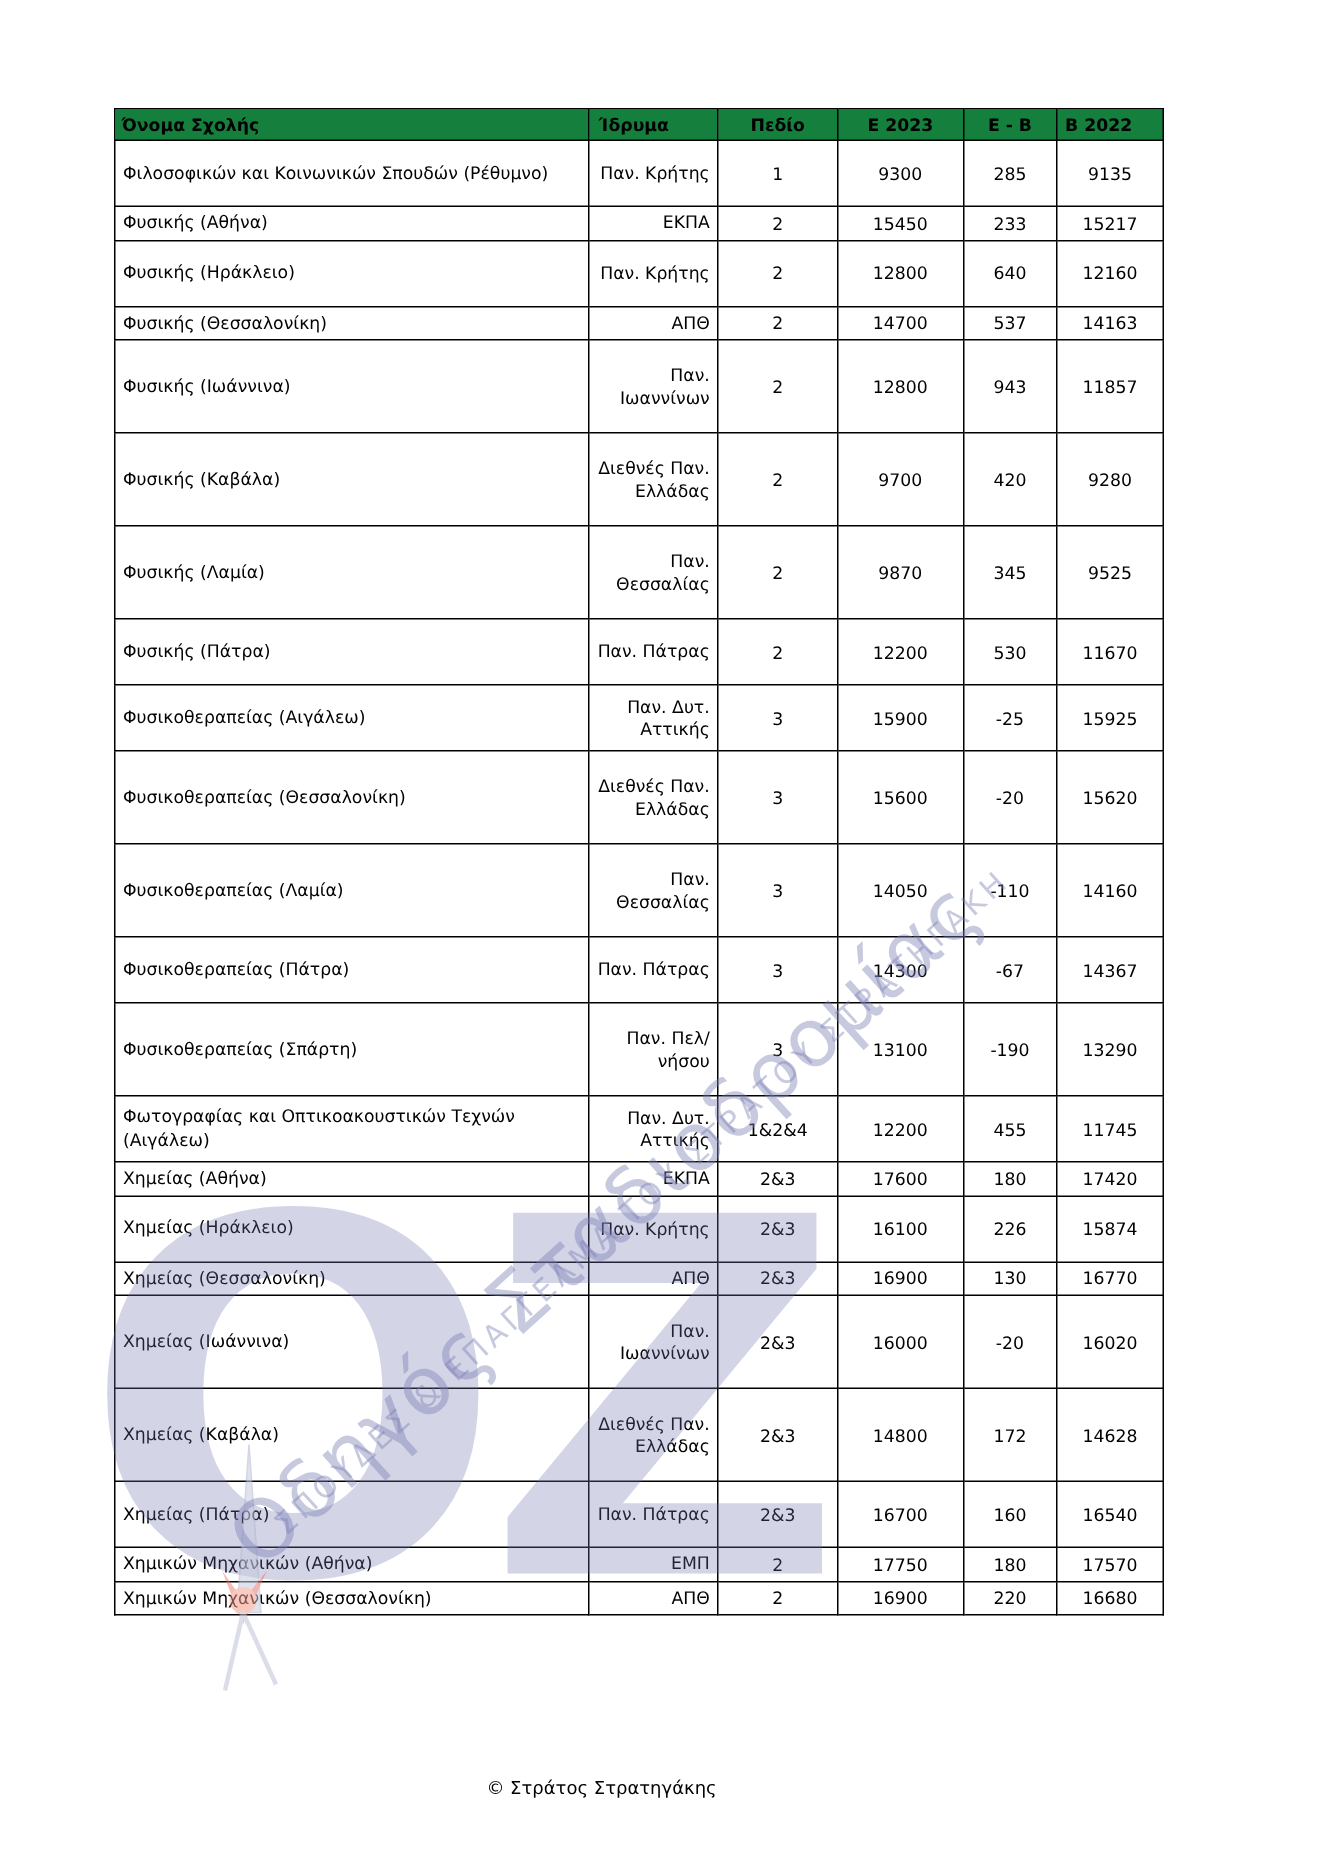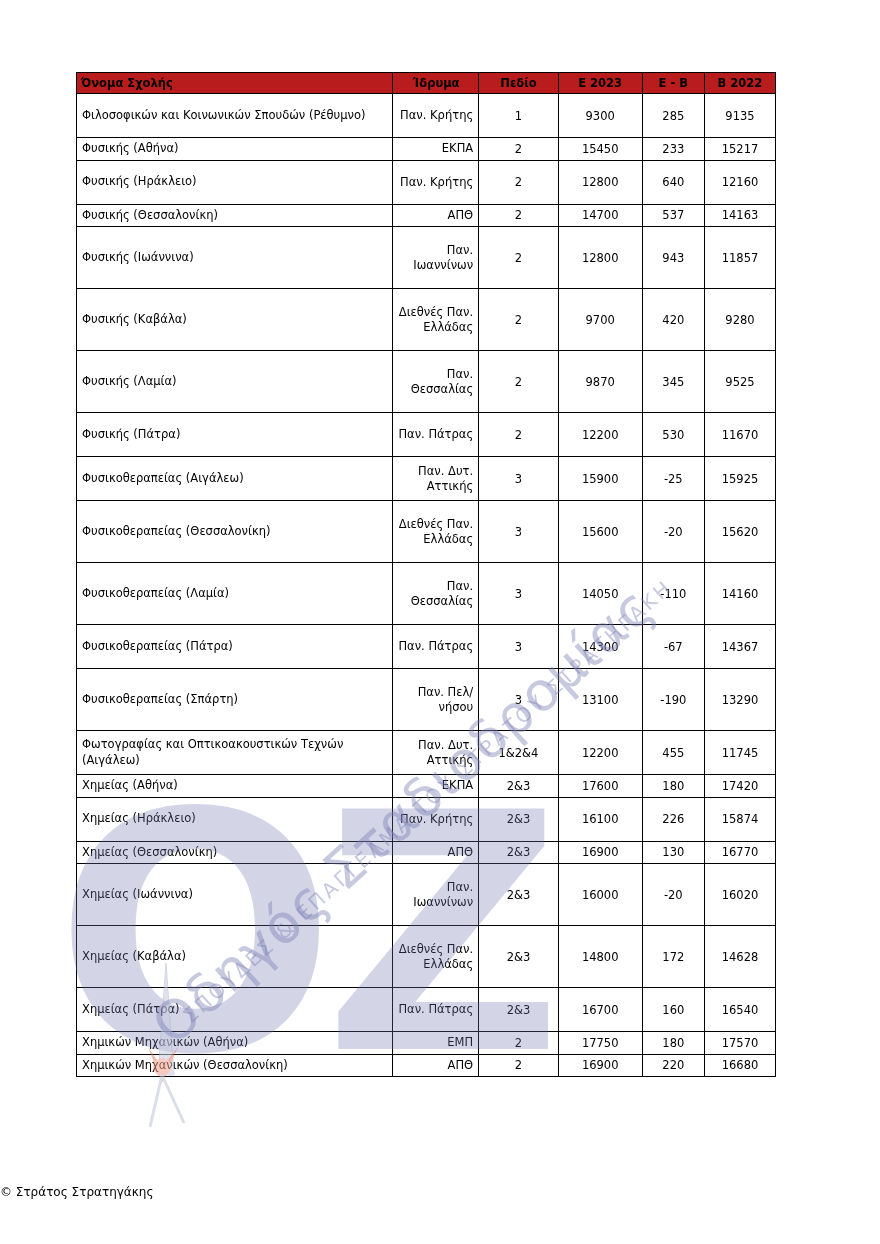--- a/index.html
+++ b/index.html
@@ -97,31 +97,31 @@
 
   table.grades th, table.grades td {
     border: 1px solid #000;
     padding: 3px 5px;
     vertical-align: middle;
   }
   thead th {
     border: none;
     border-bottom: 2px solid #000;
     font-weight: bold;
-    background: #b91c1c;
+    background: #15803d;
     padding-bottom: 5px;
     padding-top: 0;
     white-space: nowrap;
   }
   thead th.th-name  { text-align: left; padding-left: 4px;}
-  thead th.th-inst  { text-align: center; padding-left: 6px; margin-left: 24px;}
+  thead th.th-inst  { text-align: left; padding-left: 6px; margin-left: 24px;}
   thead th.th-field { text-align: center; }
   thead th.th-e23   { text-align: center; }
   thead th.th-diff  { text-align: center; }
-  thead th.th-b22   { text-align: center; }
+  thead th.th-b22   { text-align: left; }
 
   tbody td.td-name {
     text-align: left;
     line-height: 1.35;
   }
   tbody td.td-inst {
     text-align: right;
     line-height: 1.3;
     word-break: break-word;
   }
@@ -131,21 +131,21 @@
   tbody td.td-b22 {
     text-align: center;
     white-space: nowrap;
   }
 
   .footer {
     position: absolute;
     left: 0;
     top: 1185px;
     width: 880px;
-    text-align: left;
+    text-align: center;
     padding-right: 78px;
     box-sizing: border-box;
     font-size: 12px;
     color: #000;
     z-index: 2;
   }
 </style>
 </head>
 <body>
 

